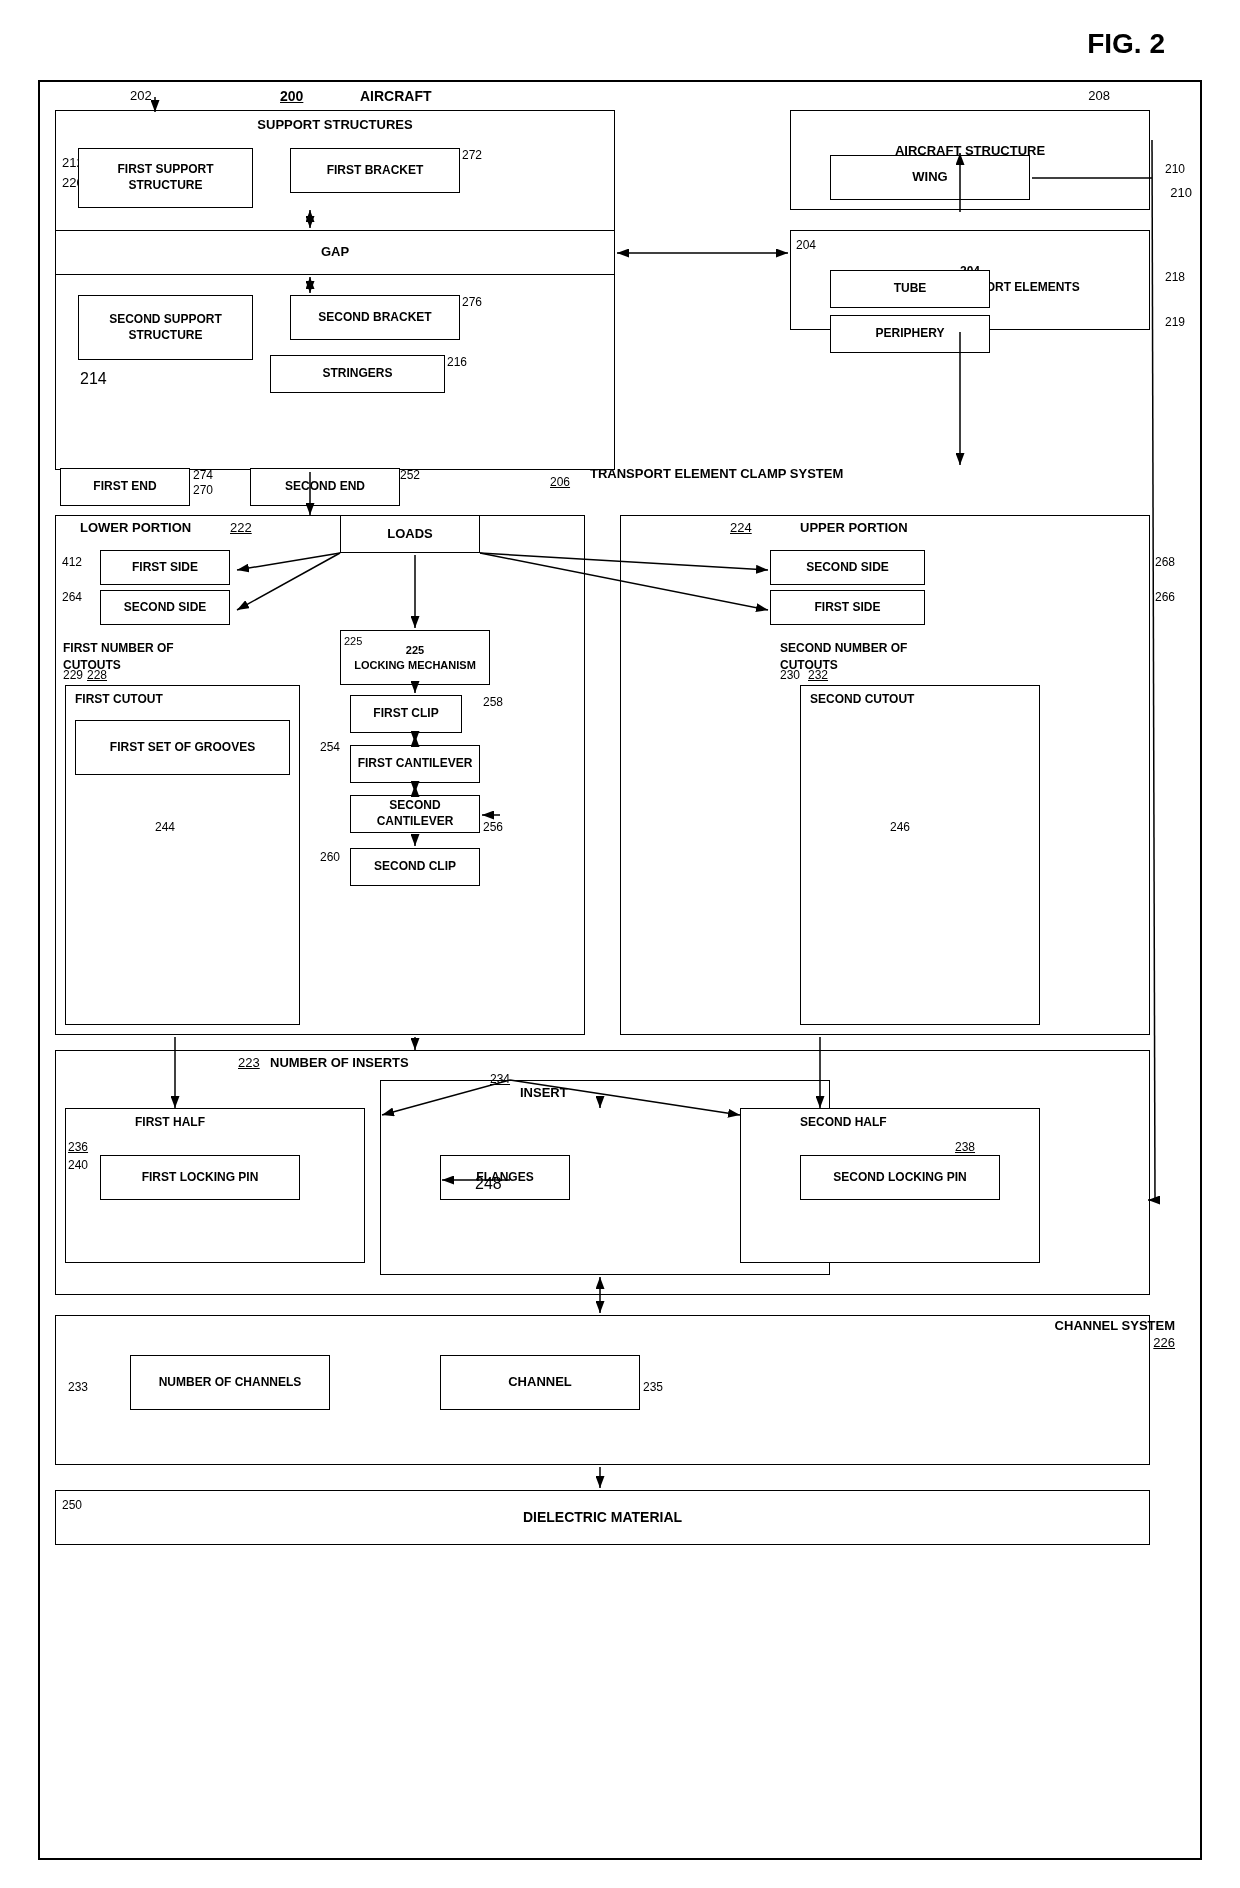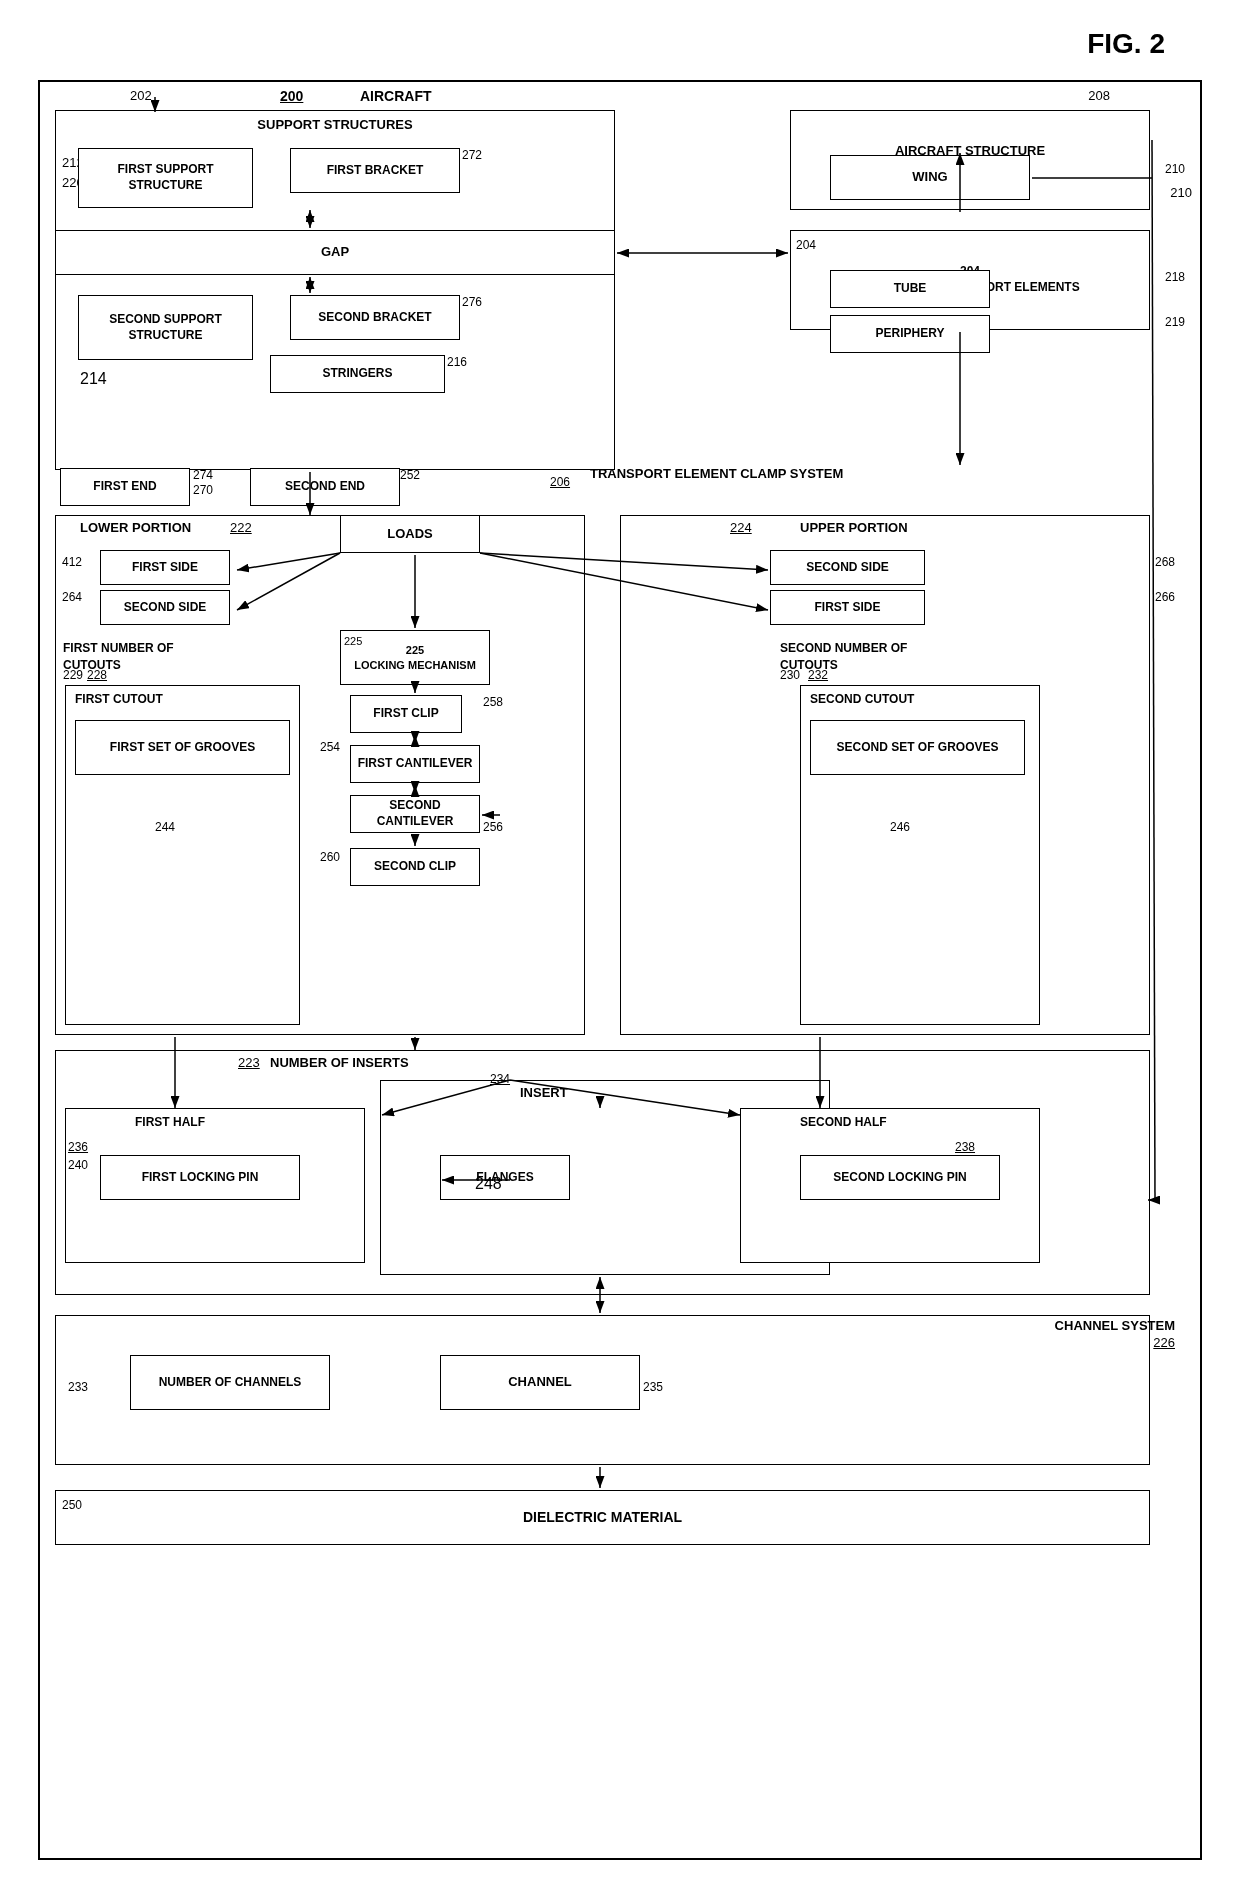--- a/index.html
+++ b/index.html
@@ -243,23 +243,20 @@
   </div>
 
   <div style="position:absolute;top:668px;left:780px;font-size:12px;">230</div>
   <div style="position:absolute;top:668px;left:808px;font-size:12px;text-decoration:underline;">232</div>
 
   <div class="box" style="top:685px;left:800px;width:240px;height:340px;font-size:12px;align-items:flex-start;padding:4px;">
   </div>
 
   <div style="position:absolute;top:692px;left:810px;font-size:12px;font-weight:bold;">SECOND CUTOUT</div>
 
-  <div class="box" style="top:720px;left:810px;width:215px;height:55px;font-size:12px;">
-    <span>SECOND SET OF GROOVES</span>
-  </div>
 
   <div style="position:absolute;top:820px;left:890px;font-size:12px;">246</div>
 
   <div class="box" style="top:1050px;left:55px;width:1095px;height:245px;font-size:12px;align-items:flex-start;padding:4px 6px;">
   </div>
 
   <div style="position:absolute;top:1055px;left:270px;font-size:13px;font-weight:bold;">NUMBER OF INSERTS</div>
 
   <div style="position:absolute;top:1055px;left:238px;font-size:13px;text-decoration:underline;">223</div>
 

